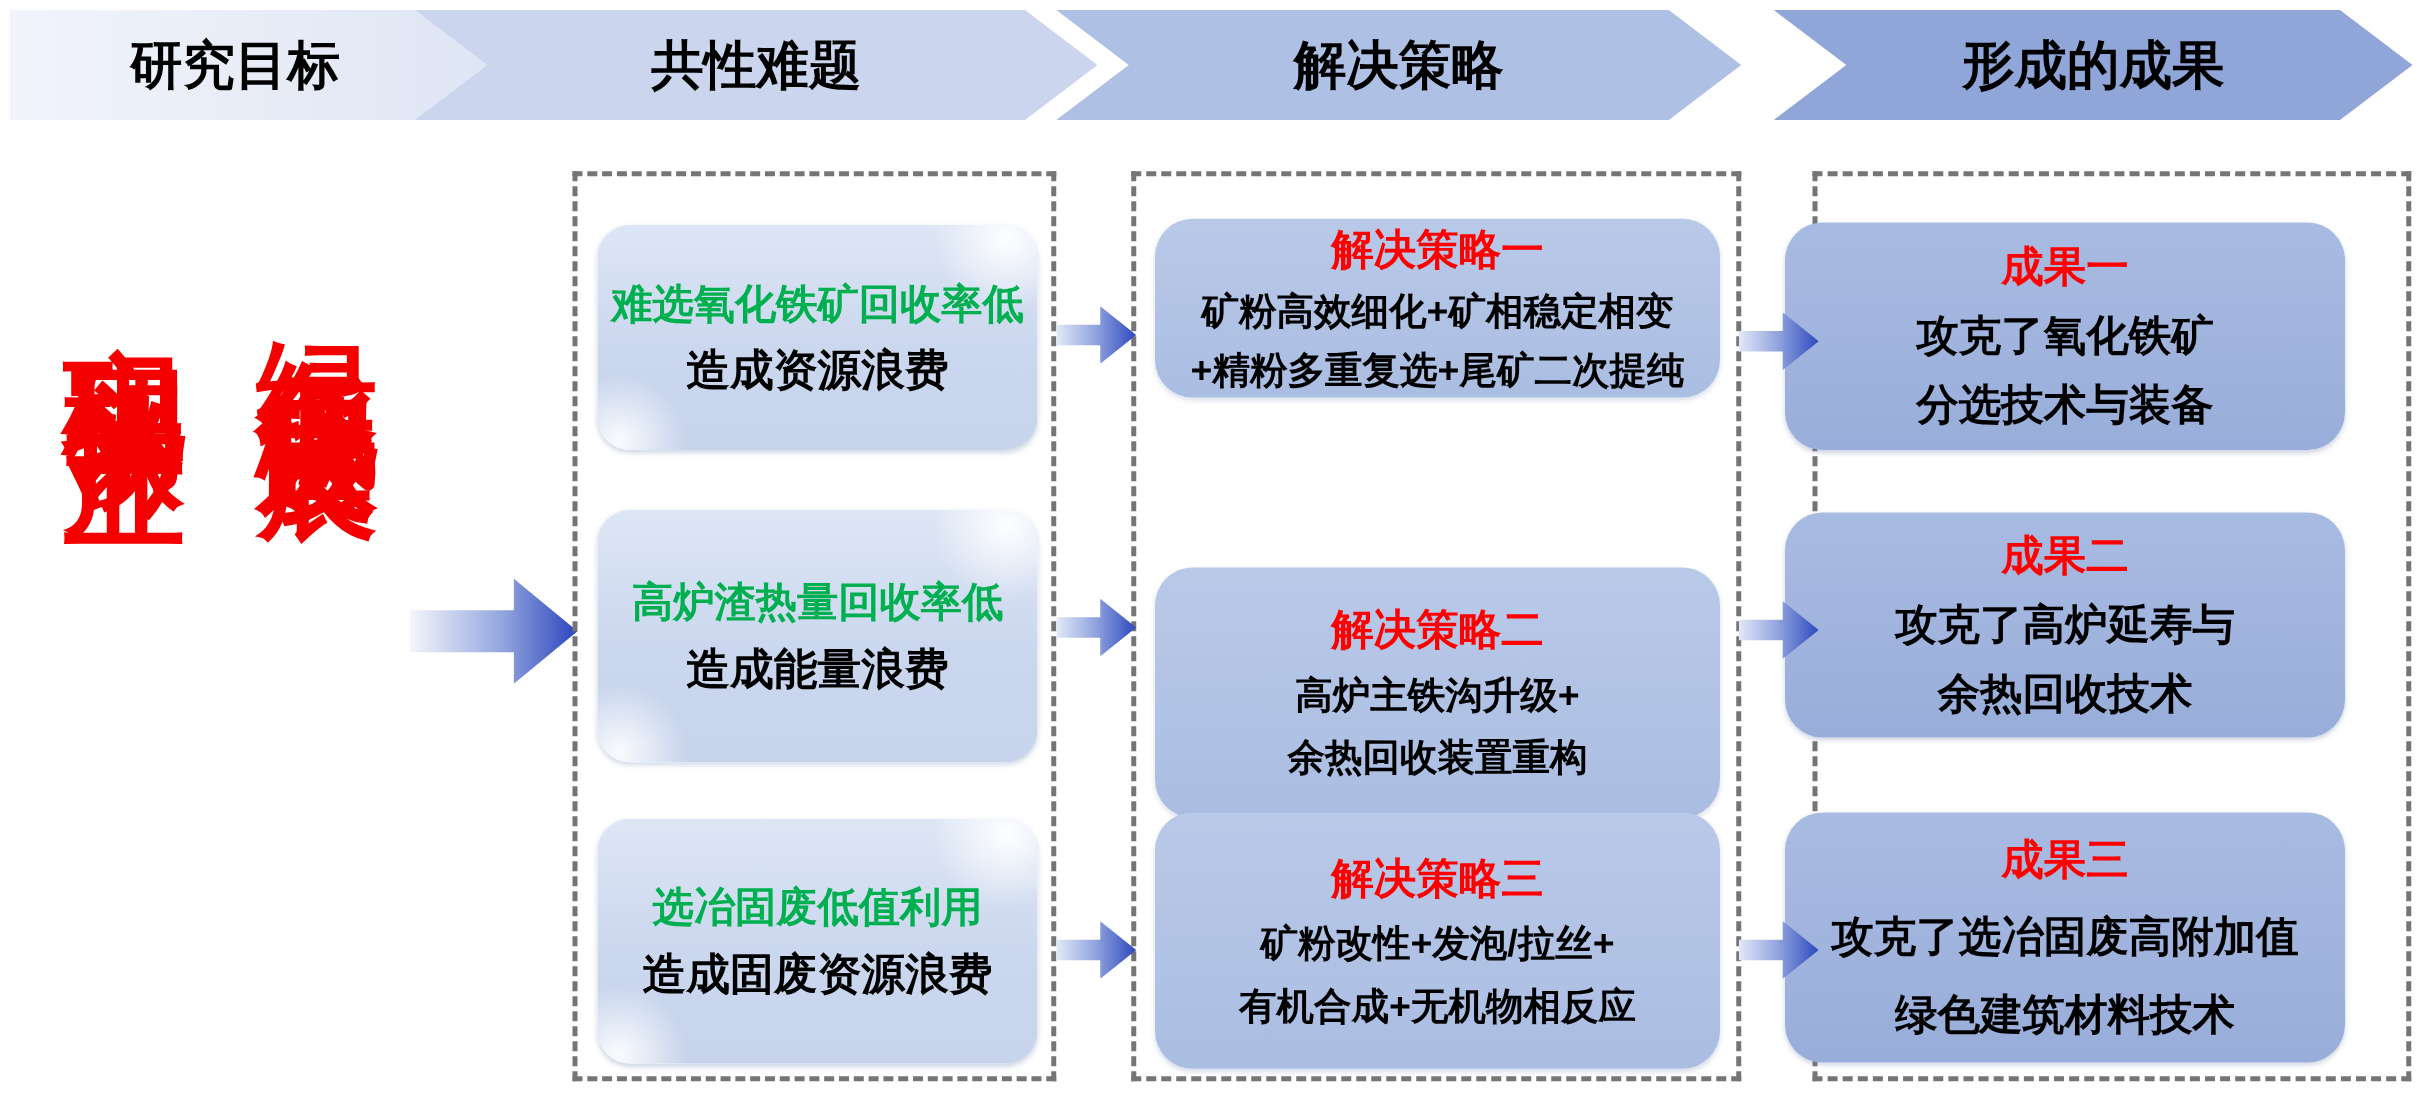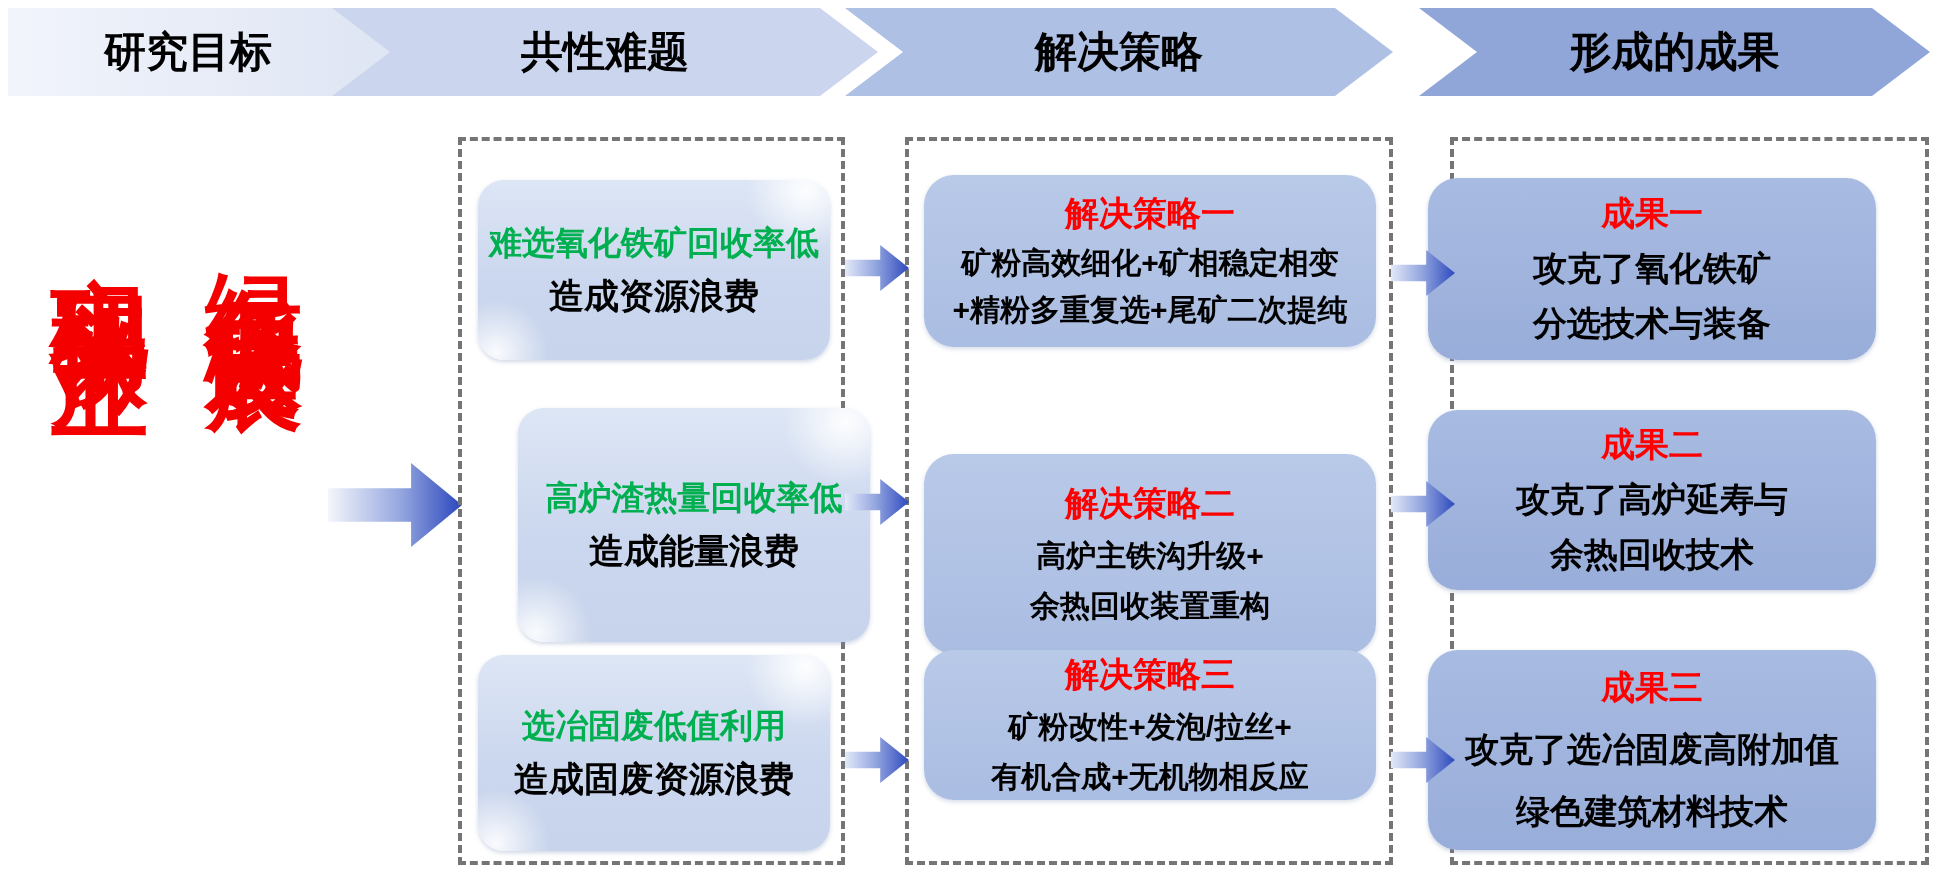--- a/index.html
+++ b/index.html
@@ -57,35 +57,35 @@
   .pbox {
     left:478px; width:352px; border-radius:26px;
     background:
       radial-gradient(circle at 93% 6%, rgba(255,255,255,0.95) 0%, rgba(255,255,255,0) 16%),
       radial-gradient(circle at 5% 96%, rgba(255,255,255,0.9) 0%, rgba(255,255,255,0) 14%),
       linear-gradient(180deg,#dde6f5 0%,#cbd7ee 55%,#c7d4ec 100%);
     box-shadow:0 2px 4px rgba(120,140,180,0.35);
     gap:7px;
   }
   .pbox-1 { top:180px; height:180px; }
-  .pbox-2 { top:408px; height:234px;margin-left:40px; }
+  .pbox-2 { top:408px; height:202px; }
   .pbox-3 { top:655px; height:196px; }
   .p-high  { color:#00b050; font-size:33px; font-weight:bold; white-space:nowrap; }
   .p-detail{ color:#000;    font-size:35px; font-weight:bold; white-space:nowrap; }
 
   
   .sbox {
     left:924px; width:452px; border-radius:30px;
     background:linear-gradient(180deg,#b9c9e8 0%,#aabde2 100%);
     box-shadow:0 2px 4px rgba(120,140,180,0.3);
     gap:9px;
   }
-  .sbox-1 { top:175px; height:172px; gap:6px; }
+  .sbox-1 { top:175px; height:143px; gap:6px; }
   .sbox-2 { top:408px; height:200px;margin-top:46px; }
-  .sbox-3 { top:650px; height:150px; }
+  .sbox-3 { top:650px; height:205px; }
   .s-title { color:#fe0000; font-size:34px; font-weight:bold; white-space:nowrap; }
   .s-line  { color:#000;    font-size:30px; font-weight:bold; white-space:nowrap; }
 
   
   .rbox {
     left:1428px; width:448px; border-radius:30px;
     background:linear-gradient(180deg,#a8bbe2 0%,#98add9 100%);
     box-shadow:0 2px 4px rgba(110,130,170,0.35);
     gap:9px;
   }

